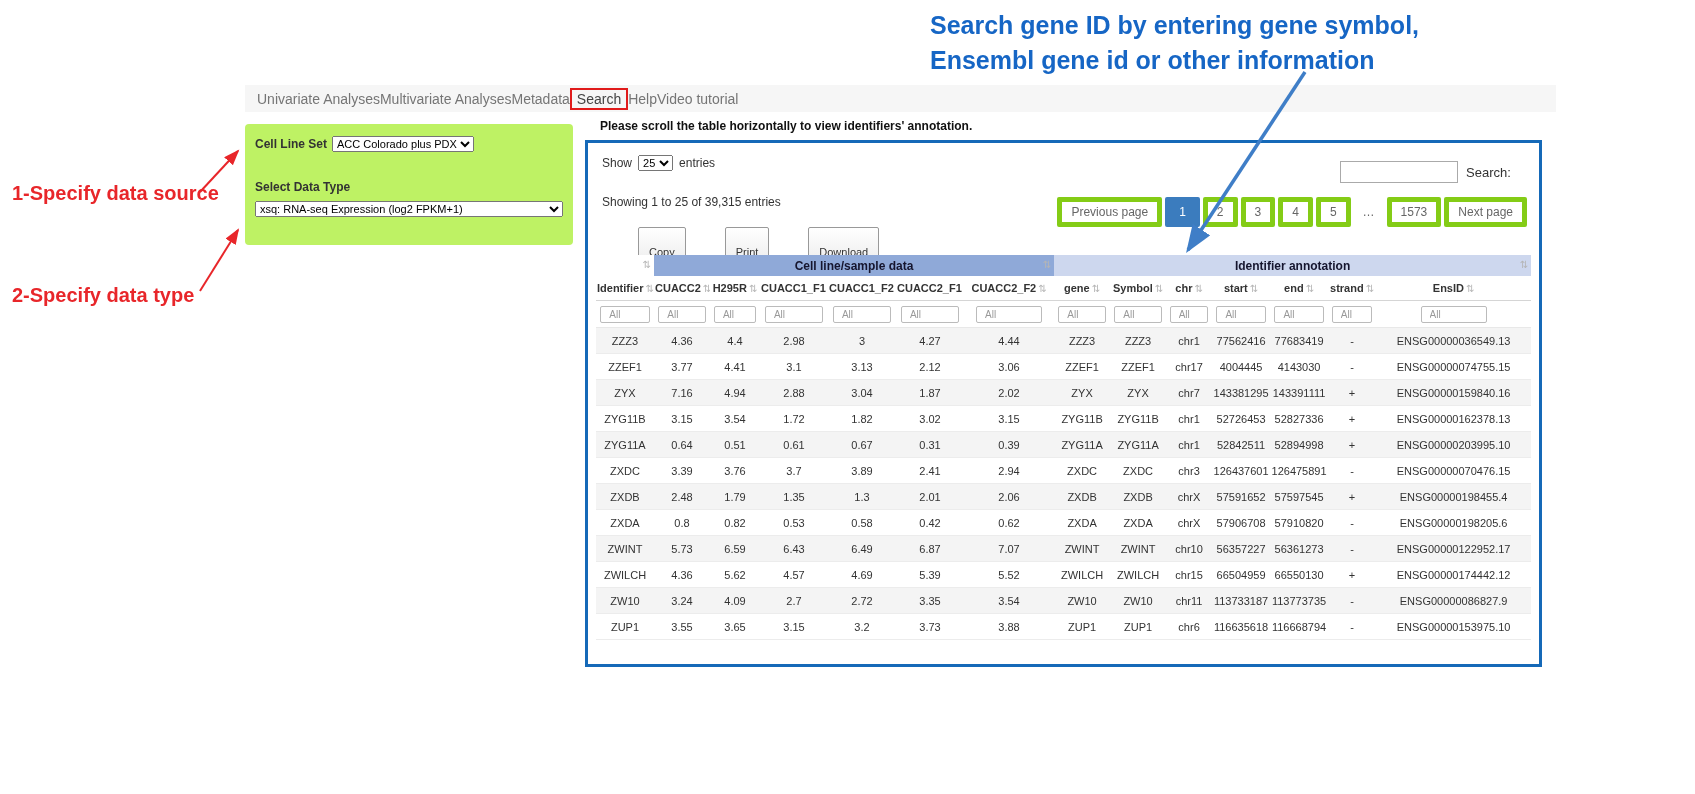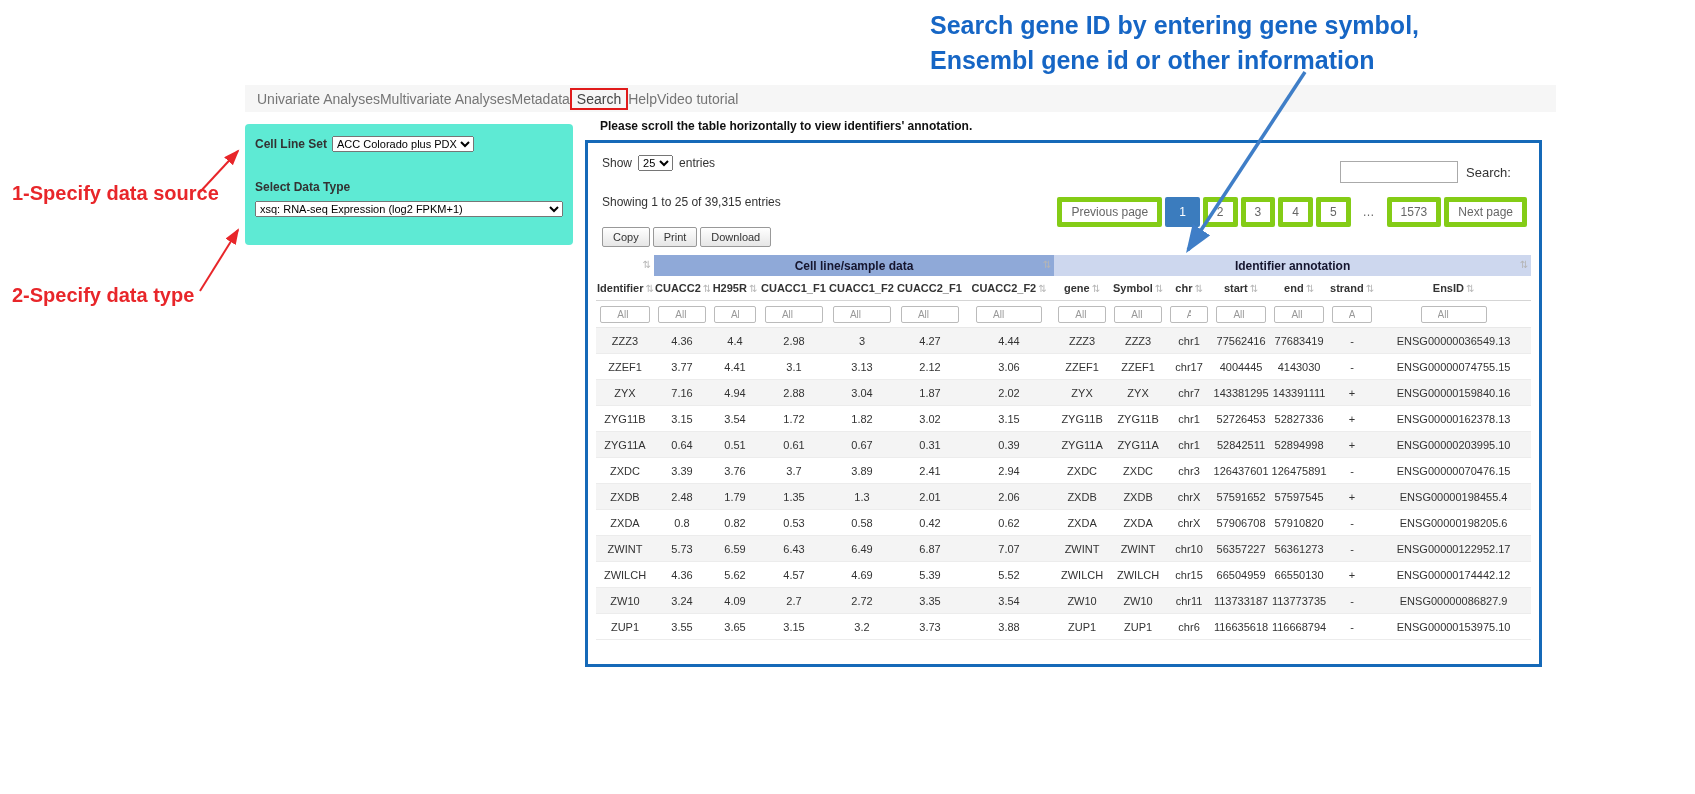--- a/index.html
+++ b/index.html
@@ -19,21 +19,21 @@
   
   .navbar{
     position:absolute;left:245px;top:85px;width:1287px;height:27px;background:#f6f6f6;
     display:flex;align-items:center;padding:0 12px;font-size:14px;color:#757575;
   }
   .nav-item{white-space:nowrap;cursor:pointer;}
   .nav-item.active{border:2px solid var(--nav-highlight-red);padding:1px 5px;color:#444;}
   
   .control-panel{
     position:absolute;left:245px;top:124px;width:328px;height:121px;
-    background:#5eead4;border-radius:4px;padding:12px 10px;box-sizing:border-box;
+    background:#bef264;border-radius:4px;padding:12px 10px;box-sizing:border-box;
   }
   .cls-row{display:flex;align-items:center;gap:5px;font-size:12px;font-weight:bold;color:#333;}
   .cls-row select{font-size:11px;max-width:150px;}
   .dtype-label{margin-top:28px;font-size:12px;font-weight:bold;color:#333;}
   .dtype-select{margin-top:7px;width:100%;font-size:11px;}
   
   .scroll-note{position:absolute;left:600px;top:119px;font-size:12px;font-weight:bold;color:#111;}
   
   .blue-panel{
     position:absolute;left:585px;top:140px;width:957px;height:527px;box-sizing:border-box;
@@ -43,39 +43,39 @@
   .show-entries select{font-size:11px;}
   .info-text{position:absolute;left:14px;top:52px;font-size:12px;color:#333;}
   .search-wrap{position:absolute;left:752px;top:18px;display:flex;align-items:center;gap:8px;}
   .search-wrap input{width:118px;height:22px;border:1px solid #aaa;padding:2px 6px;font-size:12px;box-sizing:border-box;}
   .search-wrap label{font-size:13px;color:#333;}
   .pagination{position:absolute;right:12px;top:54px;display:flex;align-items:center;gap:3px;font-size:12px;}
   .page-btn{padding:3px 9px;border:5px solid #84cc16;background:#fff;border-radius:2px;cursor:pointer;color:#666;}
   .page-btn.active{background:var(--active-page-bg);border-color:var(--active-page-bg);color:#fff;}
   .page-btn.ellipsis{border:none;}
   .export-buttons{position:absolute;left:14px;top:84px;display:flex;gap:3px;}
-  .dt-btn{font-size:11px;padding:3px 10px;border:1px solid #999;border-radius:2px;
-    background:linear-gradient(#ffffff,#e6e6e6);color:#333;cursor:pointer;font-family:inherit;}
+  .dt-btn{font-size:11px;padding:18px 10px;border:1px solid #999;border-radius:2px;
+    background:linear-gradient(#ffffff,#e6e6e6);color:#333;cursor:pointer;font-family:inherit;margin-left:36px;}
   
   .data-table{
     position:absolute;left:8px;top:112px;width:935px;border-collapse:collapse;
     table-layout:fixed;font-size:11px;color:#333;
   }
   .data-table th,.data-table td{text-align:center;overflow:hidden;white-space:nowrap;padding:0 1px;}
   .group-row th{height:21px;font-size:12px;font-weight:bold;position:relative;color:#15152e;}
   .group-row .corner{background:#fff;}
   th.group0{background:var(--group-dark);}
   th.group1{background:var(--group-light);}
   .sort{color:#b5b5b5;font-size:10px;font-weight:normal;}
   .group-row .sort{position:absolute;right:3px;top:4px;}
   .col-row th{height:24px;font-size:11px;font-weight:bold;border-bottom:1px solid #d5d5d5;background:#fff;}
   .col-row .cname{margin-right:2px;}
   .filter-row td{height:26px;background:#fff;border-bottom:1px solid #e8e8e8;}
   .filter-row input{width:88%;max-width:66px;height:17px;border:1px solid #bbb;border-radius:2px;
-    font-size:10px;color:#777;padding:0 16px;box-sizing:border-box;font-family:inherit;}
+    font-size:10px;color:#777;padding:0 8px;box-sizing:border-box;font-family:inherit;}
   .filter-row input::placeholder{color:#999;}
   .data-table tbody td{height:25px;border-bottom:1px solid #ececec;}
   .data-table tbody tr:nth-child(odd){background:#f4f4f4;}
 </style>
 </head>
 <body>
 
 <div class="note-blue">
   <span style="display:block">Search gene ID by entering gene symbol,</span>
   <span style="display:block">Ensembl gene id or other information</span>

